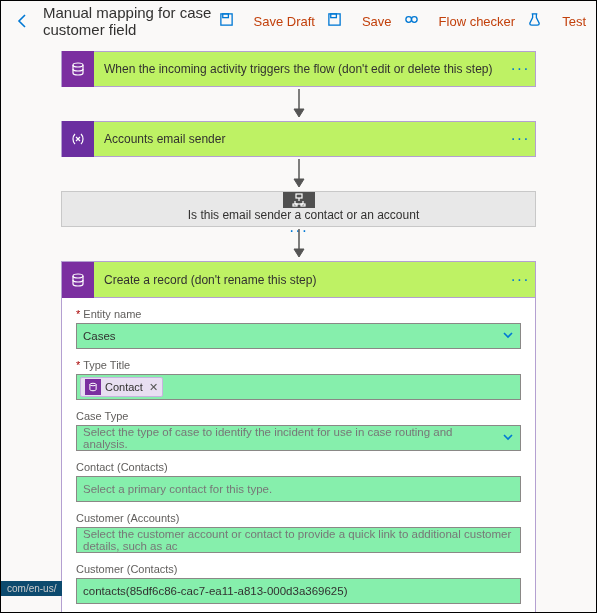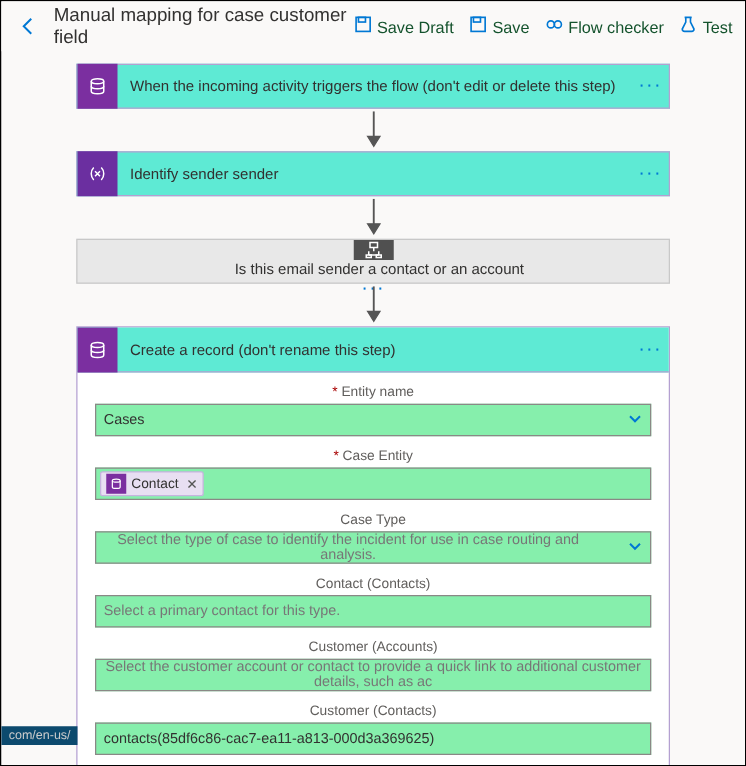--- a/index.html
+++ b/index.html
@@ -2,43 +2,43 @@
 <html><head>
 <meta charset="utf-8">
 <style>
   * { box-sizing: border-box; margin: 0; padding: 0; font-family: "Segoe UI", Arial, sans-serif; }
   body { background: #faf9f8; width: 597px; height: 613px; overflow: hidden; border: 1px solid #000; position: relative; }
 
   .header { display: flex; align-items: center; height: 40px; padding: 0 10px 0 14px; background: #faf9f8; }
   .back-icon { width: 16px; height: 16px; display: flex; align-items: center; justify-content: center; cursor: pointer; color: #0078d4; }
   .title { font-size: 15px; color: #323130; margin-left: 12px; flex: 1; }
   .toolbar { display: flex; gap: 12px; }
-  .tbtn { display: flex; align-items: center; gap: 4px; font-size: 13px; color: #14532d; cursor: pointer; }
+  .tbtn { display: flex; align-items: center; gap: 20px; font-size: 13px; color: #c2410c; cursor: pointer; }
   .tbtn svg { width: 15px; height: 15px; }
   .tbtn .ic { color: #0078d4; }
 
   .canvas { padding: 10px 60px 0 60px; }
 
   .step { border: 1px solid #b4a0d1; display: flex; align-items: center; height: 36px; }
-  .step.purple { background: #5eead4; }
+  .step.purple { background: #bef264; }
   .step.gray  { background: #e8e8e8; border-color: #c8c8c8; flex-direction: column; }
   .sicon { width: 32px; height: 36px; display: flex; align-items: center; justify-content: center; color: #fff; }
   .sicon.purple1 { background: #7b2fa0; }
   .sicon.purple2 { background: #6b2fa0; }
   .sicon.gray    { background: #505050; }
   .slabel { font-size: 12px; color: #323130; padding-left: 10px; flex: 1; }
   .smenu { width: 30px; text-align: center; color: #0078d4; font-size: 16px; letter-spacing: 1px; cursor: pointer; }
 
   .arrow { display: flex; justify-content: center; height: 34px; align-items: center; }
 
   .panel { border: 1px solid #b4a0d1; background: #fff; }
   .panel .step { border: none; border-bottom: 1px solid #b4a0d1; }
   .pbody { padding: 10px 14px 0 14px; }
 
-  .fld { margin-bottom: 10px; text-align: center; }
+  .fld { margin-bottom: 10px; }
   .flabel { font-size: 11px; color: #605e5c; margin-bottom: 3px; display: block; }
   .req::before { content: "* "; color: #a80000; }
   .fbox { border: 1px solid #8a8886; height: 26px; display: flex; align-items: center; padding: 0 6px; font-size: 11.5px; color: #323130; background: #86efac; }
   .fbox.ph { color: #777; gap: 28px; }
   .fbox .chev { margin-left: auto; color: #0078d4; }
 
   .chip { display: inline-flex; align-items: center; background: #e8dff2; border: 1px solid #c6b3de; border-radius: 2px; height: 20px; padding: 0 4px; font-size: 11px; gap: 4px; }
   .chip .cicon { width: 16px; height: 16px; background: #7b2fa0; display: flex; align-items: center; justify-content: center; }
   .chip .cx { cursor: pointer; color: #555; font-size: 11px; padding-left: 2px; }
 
@@ -116,21 +116,21 @@
   </div>
 
   <div class="step purple">
     <div class="sicon purple2">
       <svg width="16" height="16" viewBox="0 0 16 16" fill="none" stroke="#fff" stroke-width="1.2">
           <path d="M5 3c-1 1-2 3-2 5s1 4 2 5"></path>
           <path d="M11 3c1 1 2 3 2 5s-1 4-2 5"></path>
           <path d="M6 6l4 4M10 6l-4 4"></path>
         </svg>
     </div>
-    <div class="slabel">Identify sender sender</div>
+    <div class="slabel">Accounts email sender</div>
     <div class="smenu">···</div>
   </div>
 
   <div class="arrow">
     <svg width="14" height="30" viewBox="0 0 14 30" stroke="#555" fill="#555">
         <line x1="7" y1="0" x2="7" y2="22" stroke-width="1.5"></line>
         <path d="M2 20 L7 28 L12 20 Z"></path>
       </svg>
   </div>
 
@@ -176,21 +176,21 @@
           <span>Cases</span>
           <span class="chev">
             <svg width="12" height="12" viewBox="0 0 12 12" fill="none" stroke="currentColor" stroke-width="1.6">
                 <path d="M2 4l4 4 4-4"></path>
               </svg>
           </span>
         </div>
       </div>
 
       <div class="fld">
-        <span class="flabel req">Case Entity</span>
+        <span class="flabel req">Type Title</span>
         <div class="fbox" style="padding:3px;">
           <span class="chip">
             <span class="cicon">
               <svg width="10" height="10" viewBox="0 0 16 16" fill="none" stroke="#fff" stroke-width="1.6">
                   <ellipse cx="8" cy="4" rx="5" ry="2"></ellipse>
                   <path d="M3 4v8c0 1.1 2.2 2 5 2s5-.9 5-2V4"></path>
                 </svg>
             </span>
             <span>Contact</span>
             <span class="cx">✕</span>

